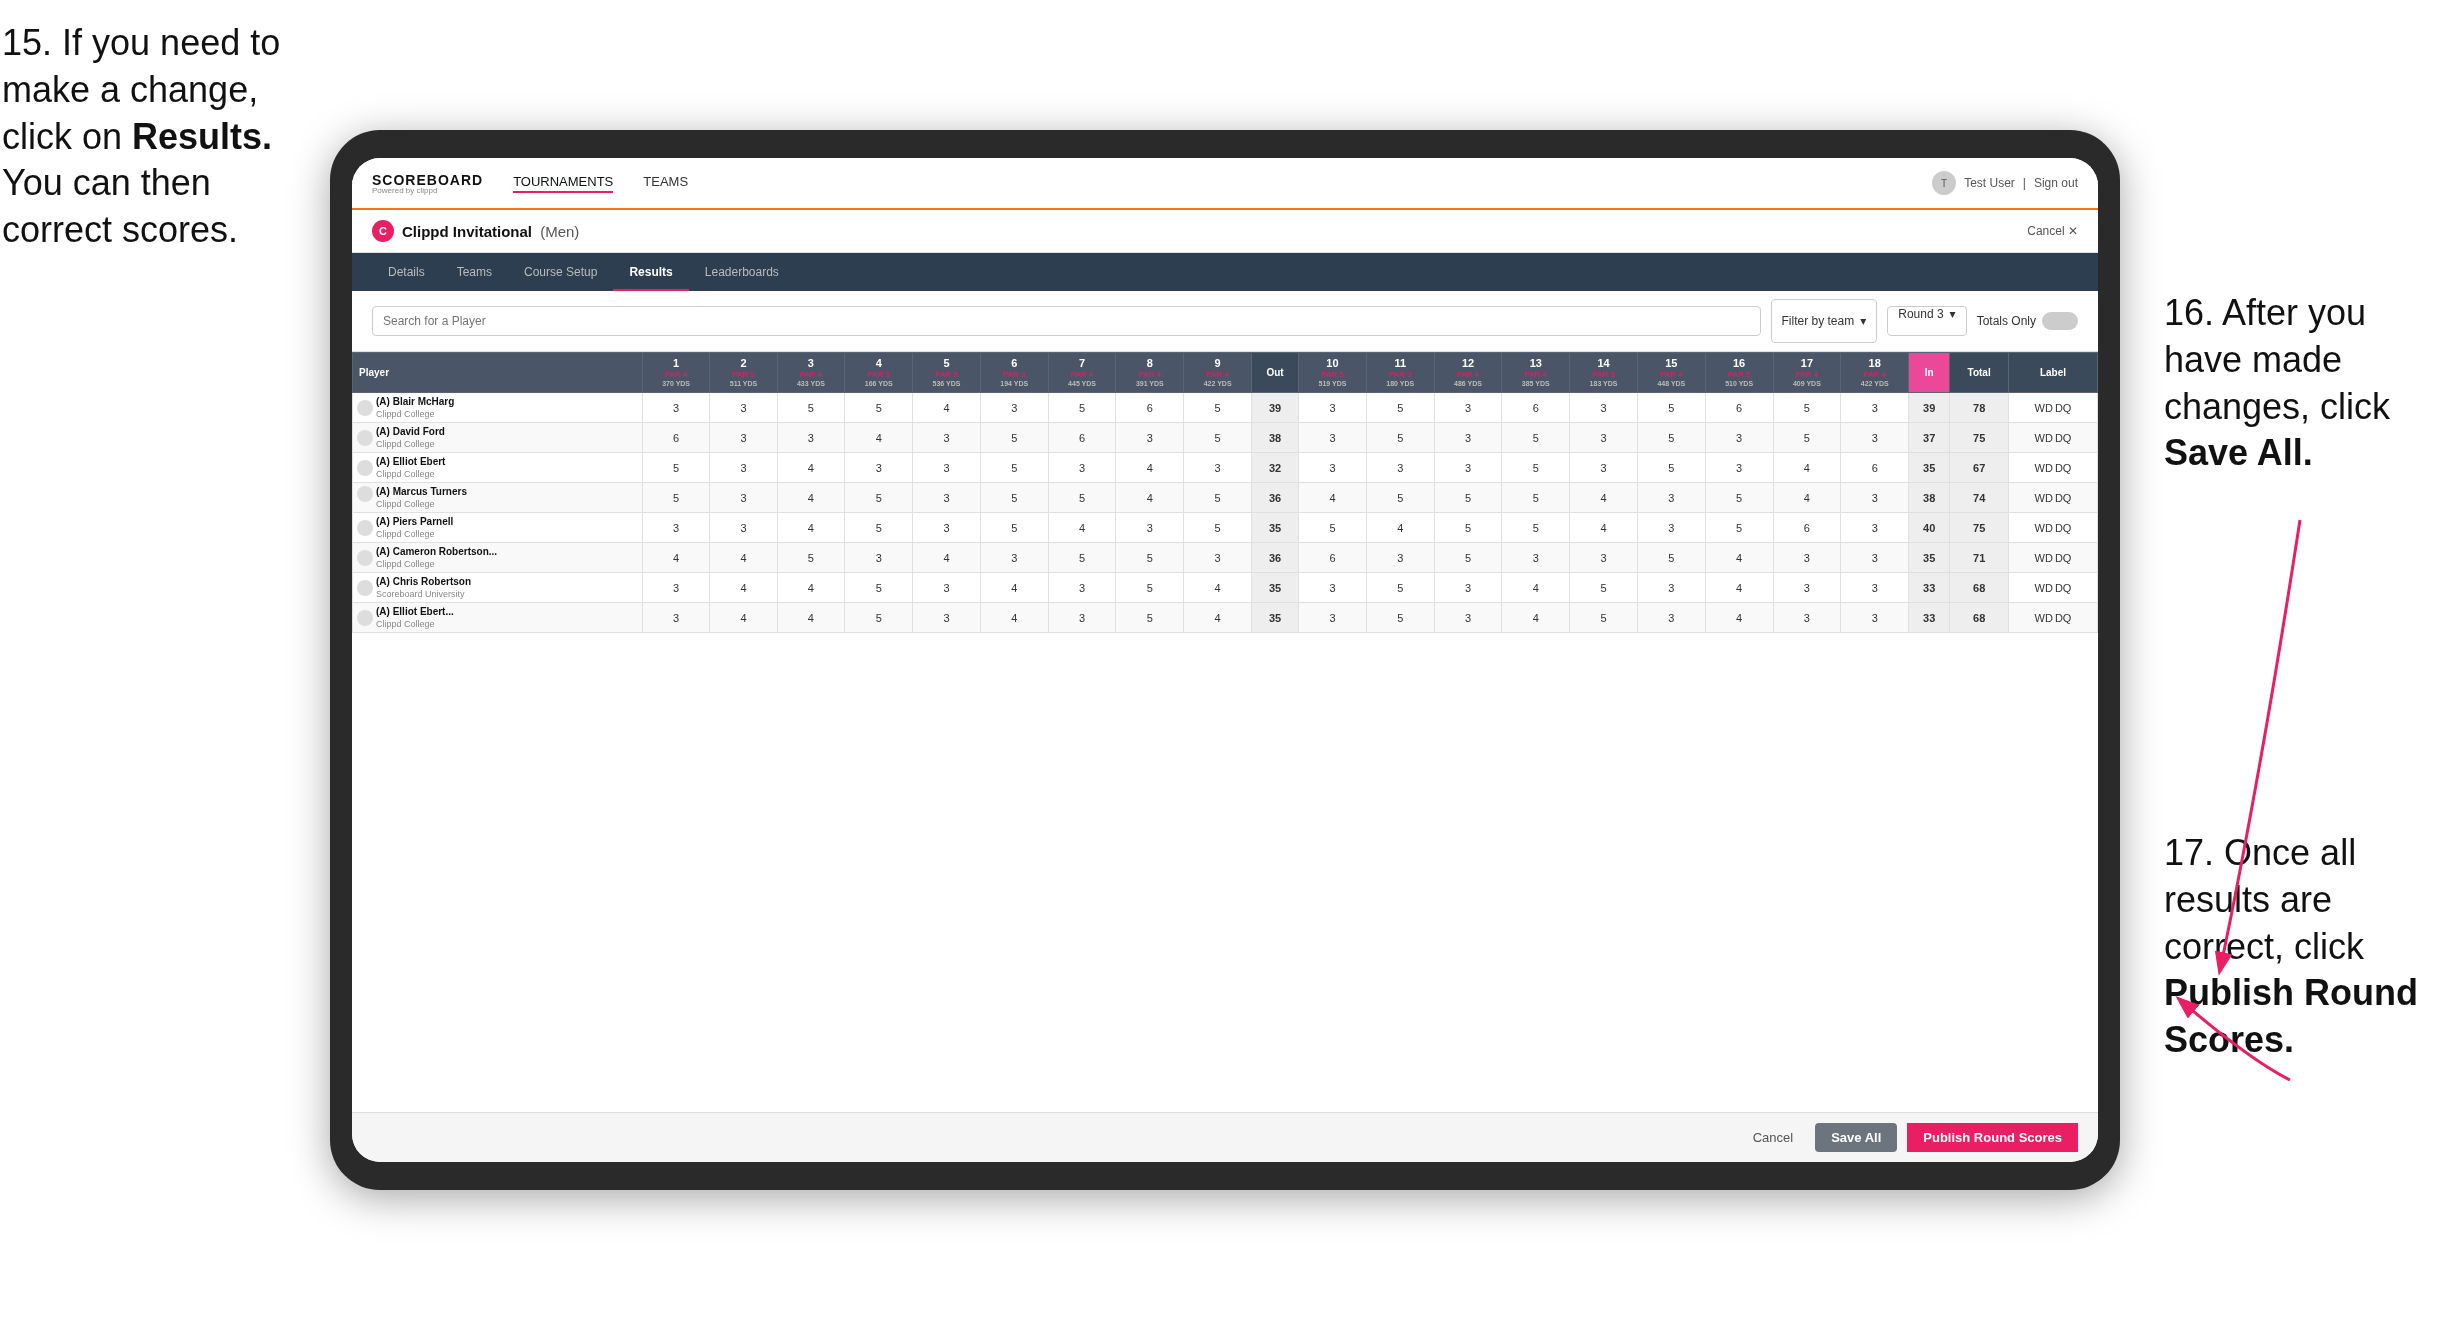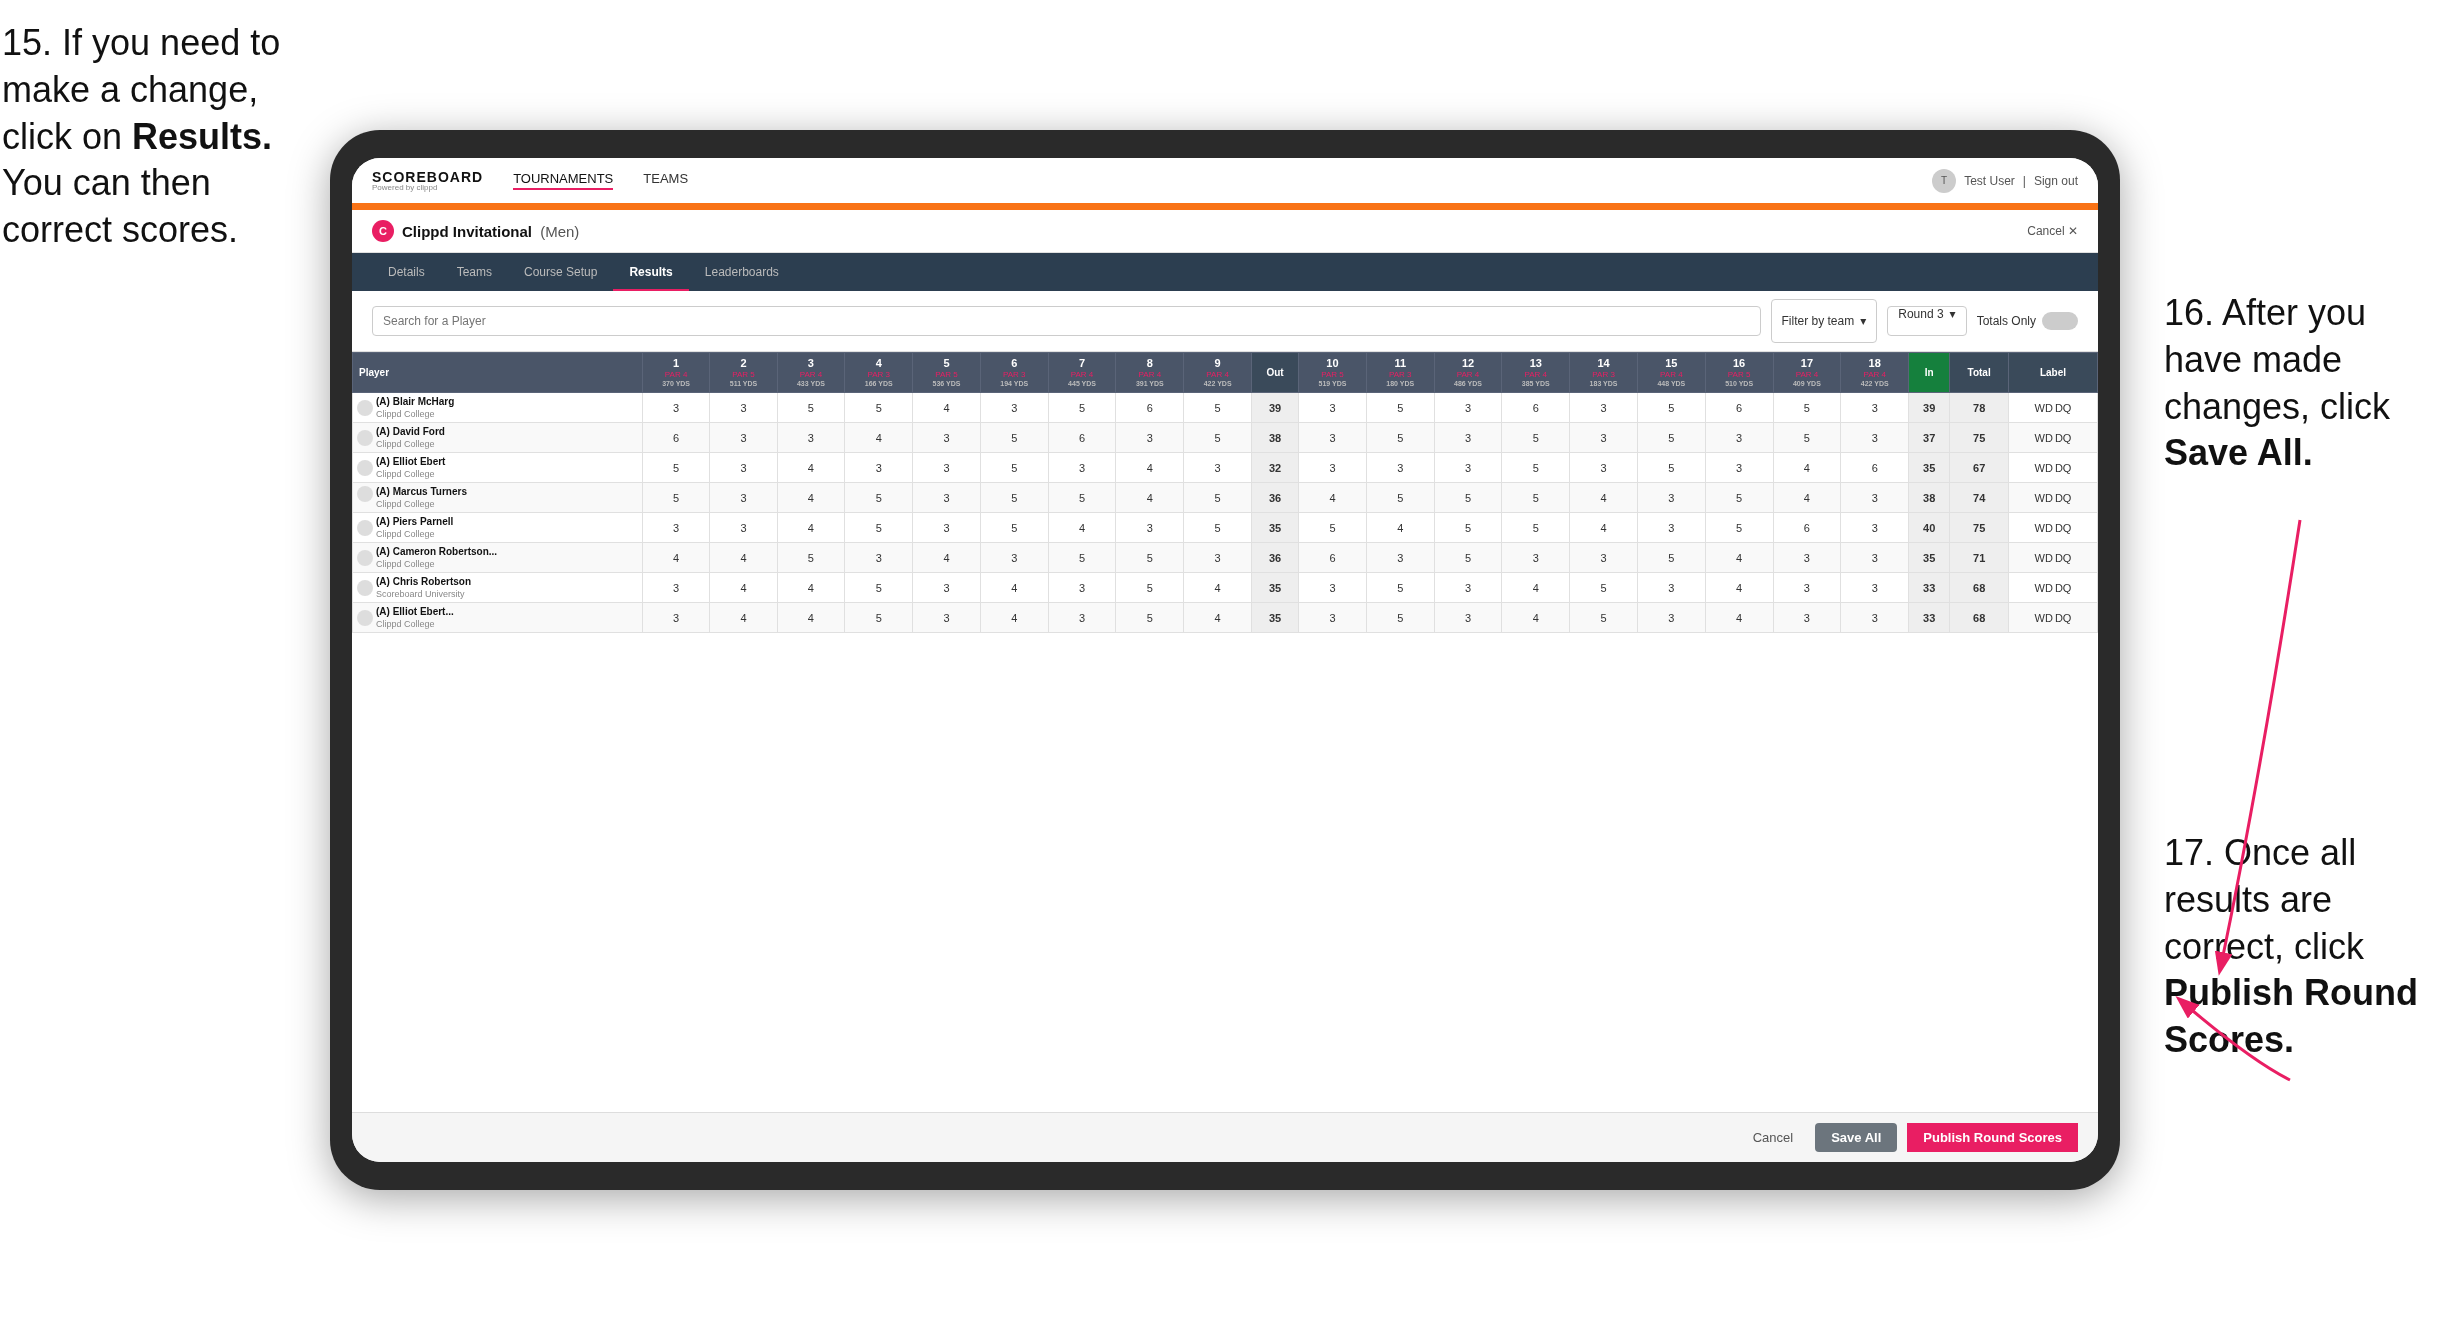--- a/index.html
+++ b/index.html
@@ -69,21 +69,21 @@
       flex-direction: column;
     }
 
     
     .top-nav {
       background: #fff;
       height: 52px;
       display: flex;
       align-items: center;
       padding: 0 20px;
-      border-bottom: 7px solid #f97316;
+      border-bottom: 2px solid #f97316;
       flex-shrink: 0;
     }
     .logo-area {
       display: flex;
       align-items: center;
       gap: 6px;
       margin-right: 30px;
     }
     .logo-text {
       font-size: 14px;
@@ -573,21 +573,21 @@
             <th>
                 <div class="hole-num">17</div>
                 <div class="par-info">PAR 4</div>
                 <div class="yds-info">409 YDS</div>
               </th>
             <th>
                 <div class="hole-num">18</div>
                 <div class="par-info">PAR 4</div>
                 <div class="yds-info">422 YDS</div>
               </th>
-            <th style="background:#15803d;">In</th>
+            <th style="background:#ec4899;">In</th>
             <th style="background:#3a4a5a;">Total</th>
             <th style="background:#3a4a5a;">Label</th>
           </tr>
         </thead>
         <tbody id="score-tbody">
 
         <tr>
               <td class="player-cell">
     <div style="display:flex;align-items:center;">
       <div style="width:16px;height:16px;background:#ddd;border-radius:50%;margin-right:3px;flex-shrink:0;"></div>

